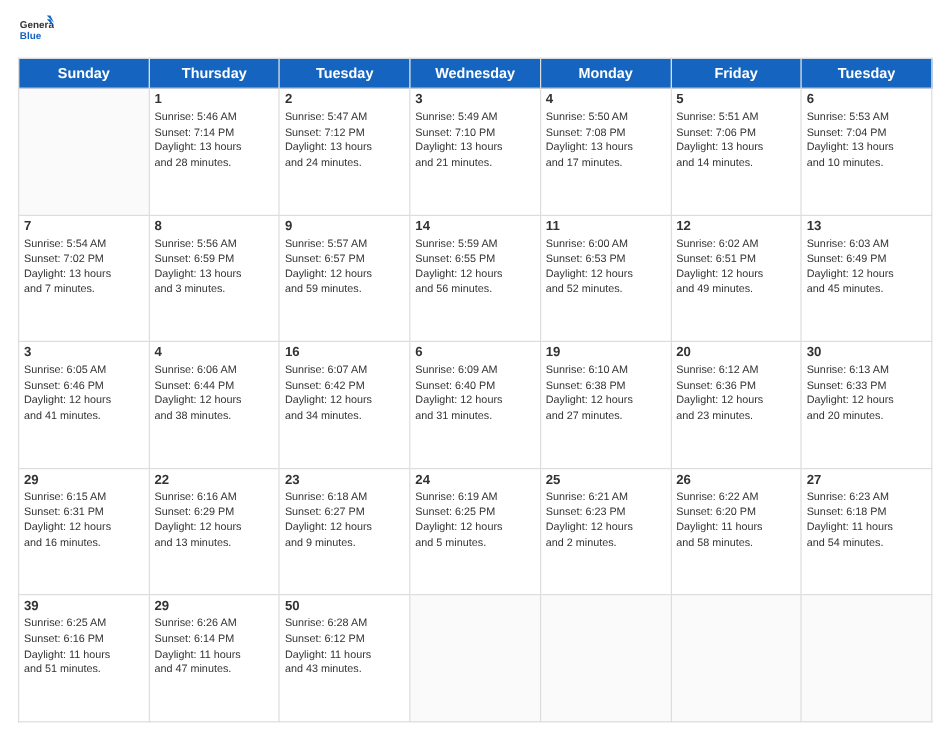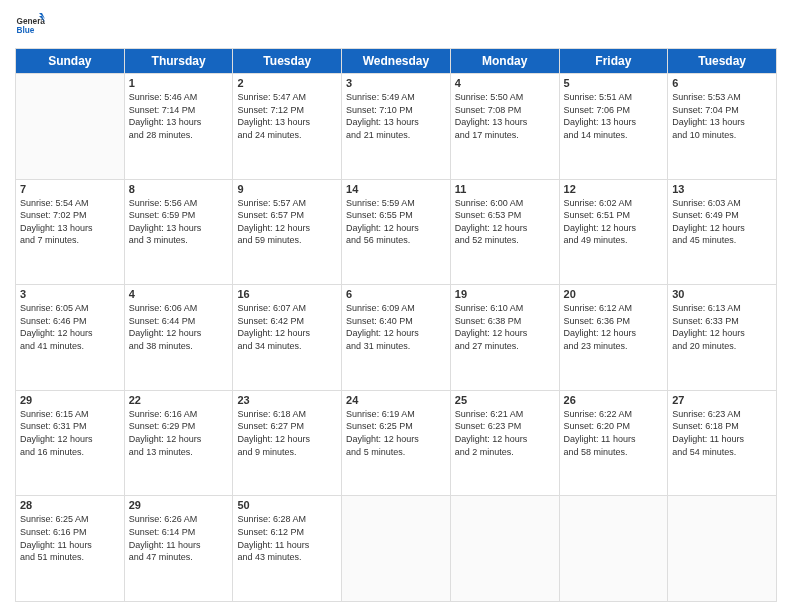--- a/index.html
+++ b/index.html
@@ -228,21 +228,21 @@
             <span class="day-num">26</span>
             <div class="day-info">Sunrise: 6:22 AM<br>Sunset: 6:20 PM<br>Daylight: 11 hours<br>and 58 minutes.</div>
           </td>
           <td>
             <span class="day-num">27</span>
             <div class="day-info">Sunrise: 6:23 AM<br>Sunset: 6:18 PM<br>Daylight: 11 hours<br>and 54 minutes.</div>
           </td>
         </tr>
         <tr>
           <td>
-            <span class="day-num">28</span>
+            <span class="day-num">39</span>
             <div class="day-info">Sunrise: 6:25 AM<br>Sunset: 6:16 PM<br>Daylight: 11 hours<br>and 51 minutes.</div>
           </td>
           <td>
             <span class="day-num">29</span>
             <div class="day-info">Sunrise: 6:26 AM<br>Sunset: 6:14 PM<br>Daylight: 11 hours<br>and 47 minutes.</div>
           </td>
           <td>
             <span class="day-num">50</span>
             <div class="day-info">Sunrise: 6:28 AM<br>Sunset: 6:12 PM<br>Daylight: 11 hours<br>and 43 minutes.</div>
           </td>

